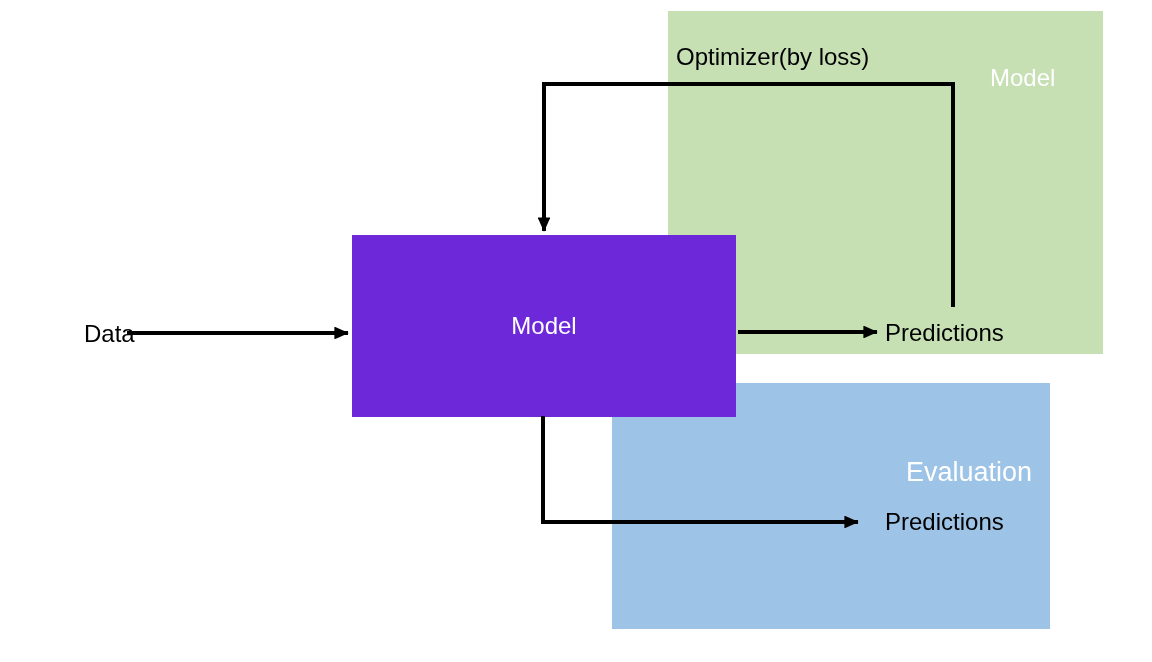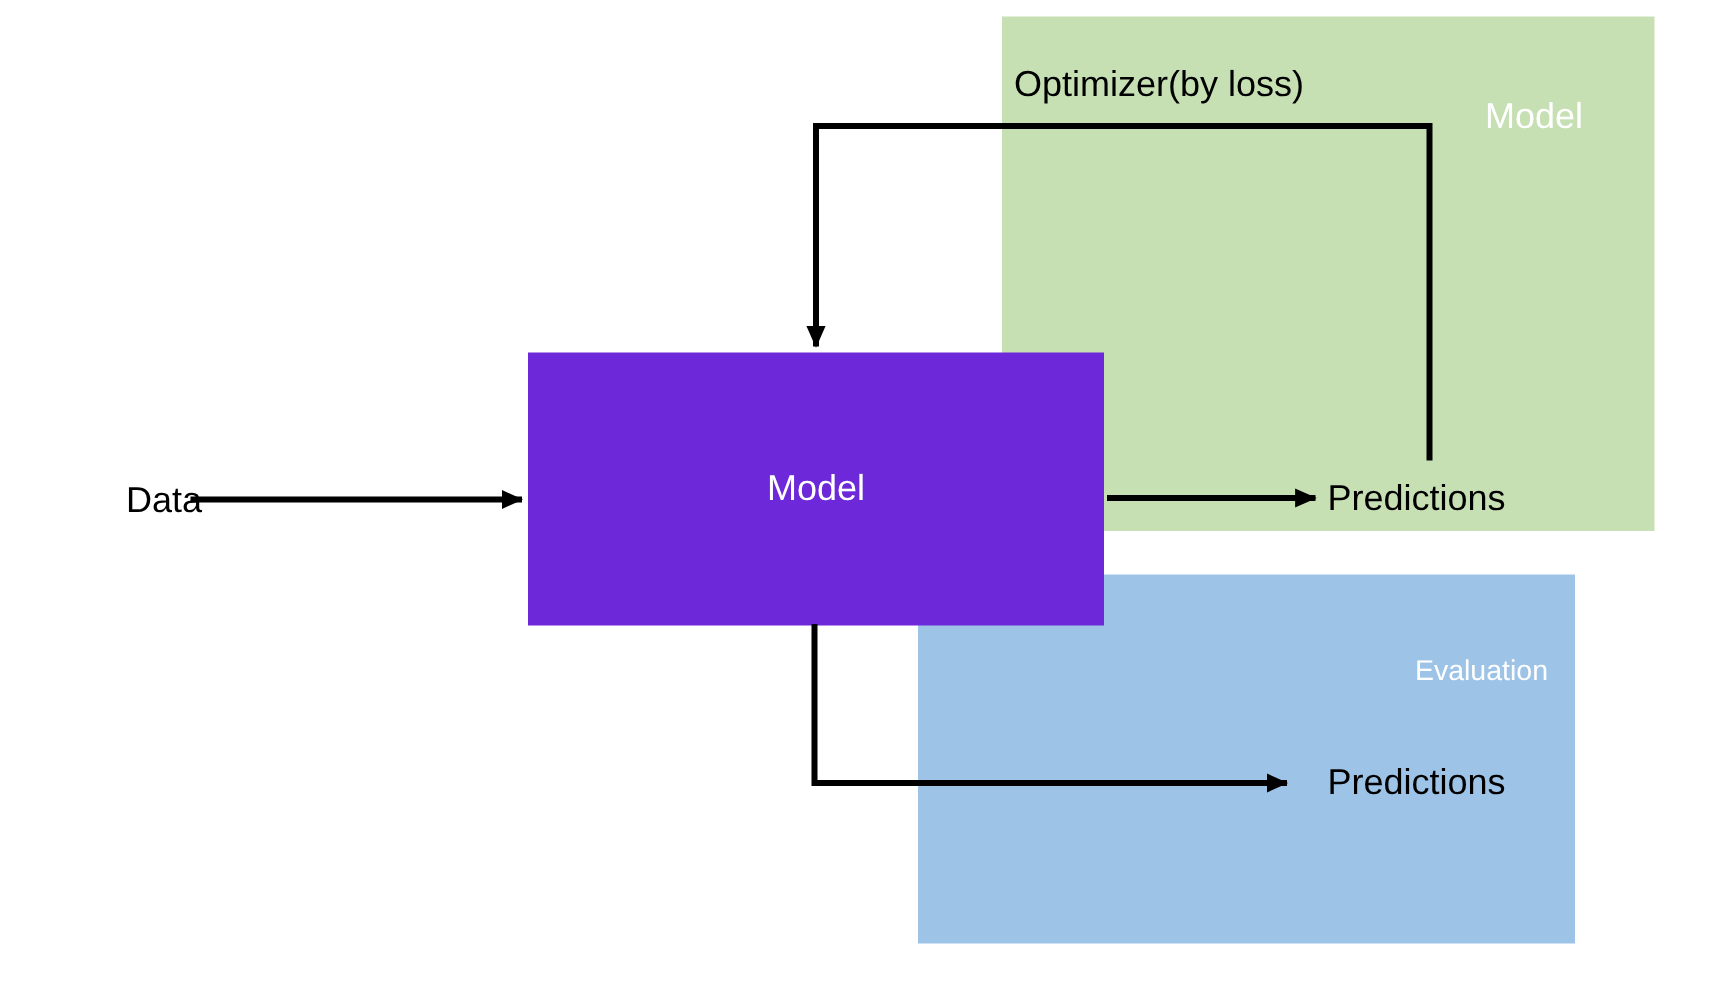--- a/index.html
+++ b/index.html
@@ -55,21 +55,21 @@
   }
   .lbl {
     position: absolute;
     z-index: 4;
     font-size: 24px;
     line-height: 28px;
     white-space: nowrap;
   }
   .lbl-optimizer { left: 676px; top: 43px; }
   .lbl-train     { left: 990px; top: 64px; }
-  .lbl-evaluation{ right: 120px; top: 434px; font-size: 19px; }
+  .lbl-evaluation{ right: 120px; top: 458px; font-size: 27px; }
   .lbl-data      { left: 68px;  top: 320px; margin-left: 16px; }
   .lbl-pred-train{ left: 885px; top: 319px; }
   .lbl-pred-eval { left: 885px; top: 508px; }
 </style>
 </head>
 <body>
 
 <div class="canvas" style="background-color: rgb(255, 255, 255);">
 
   <div class="region region-train" style="background-color: rgb(198, 224, 180);"></div>

